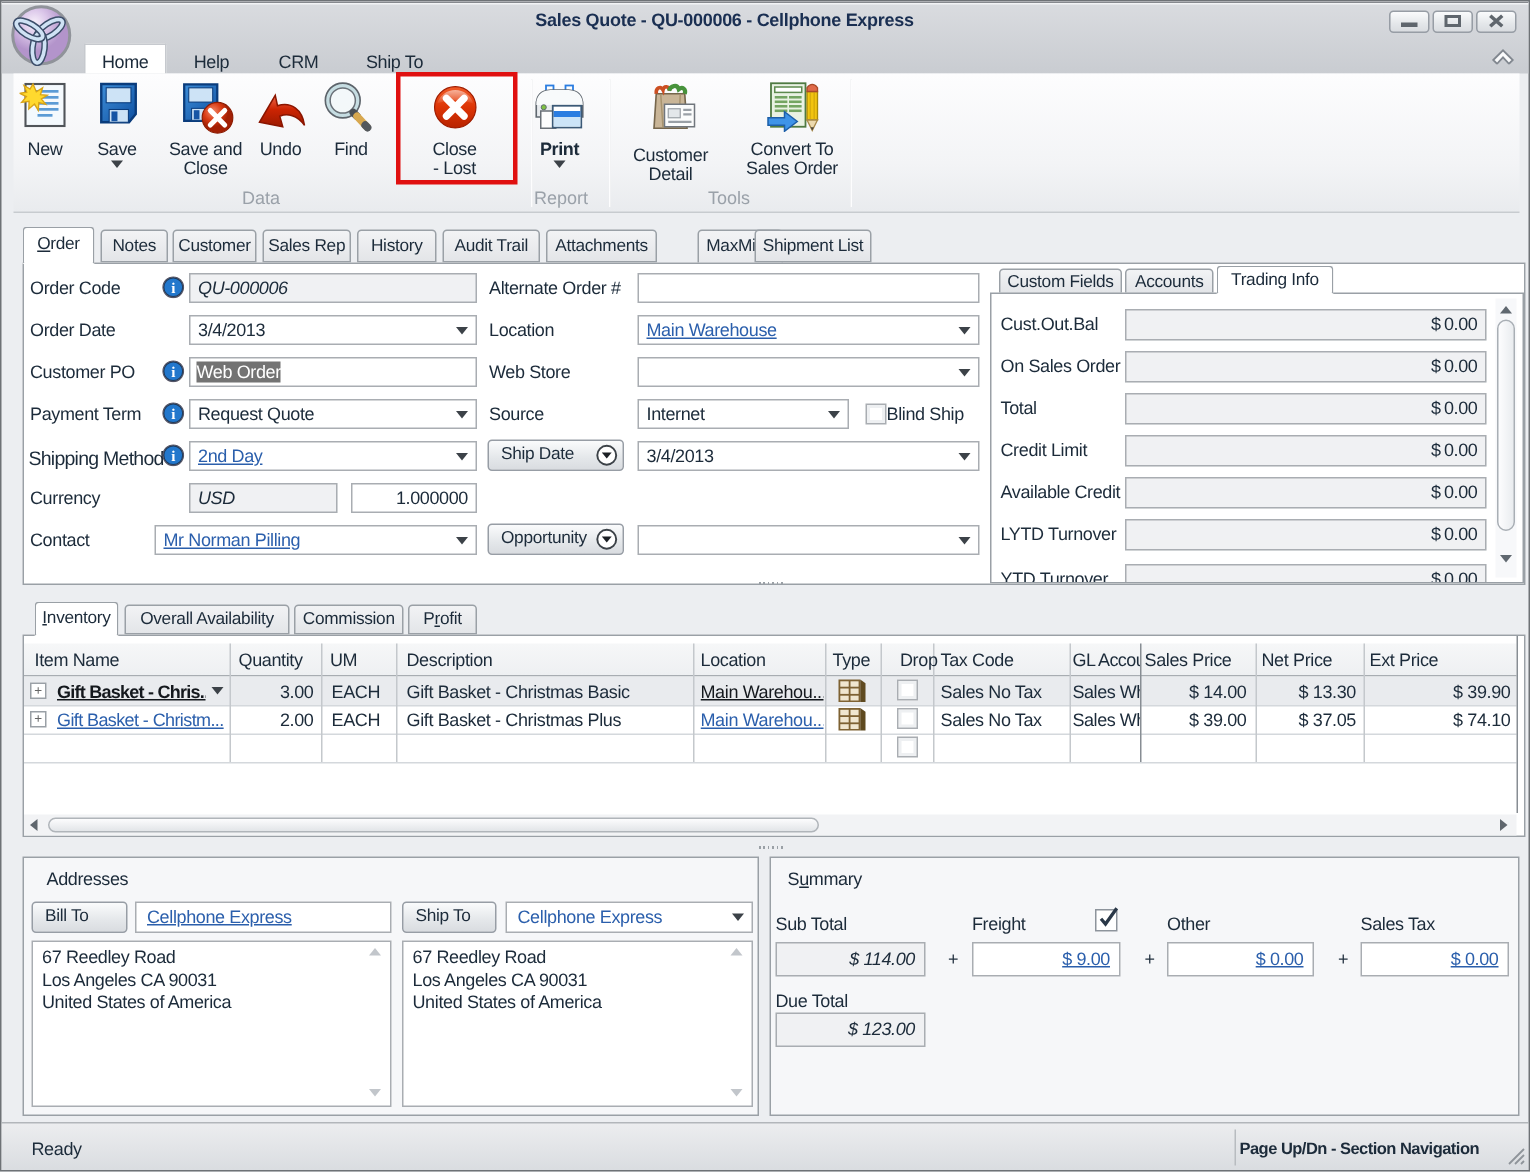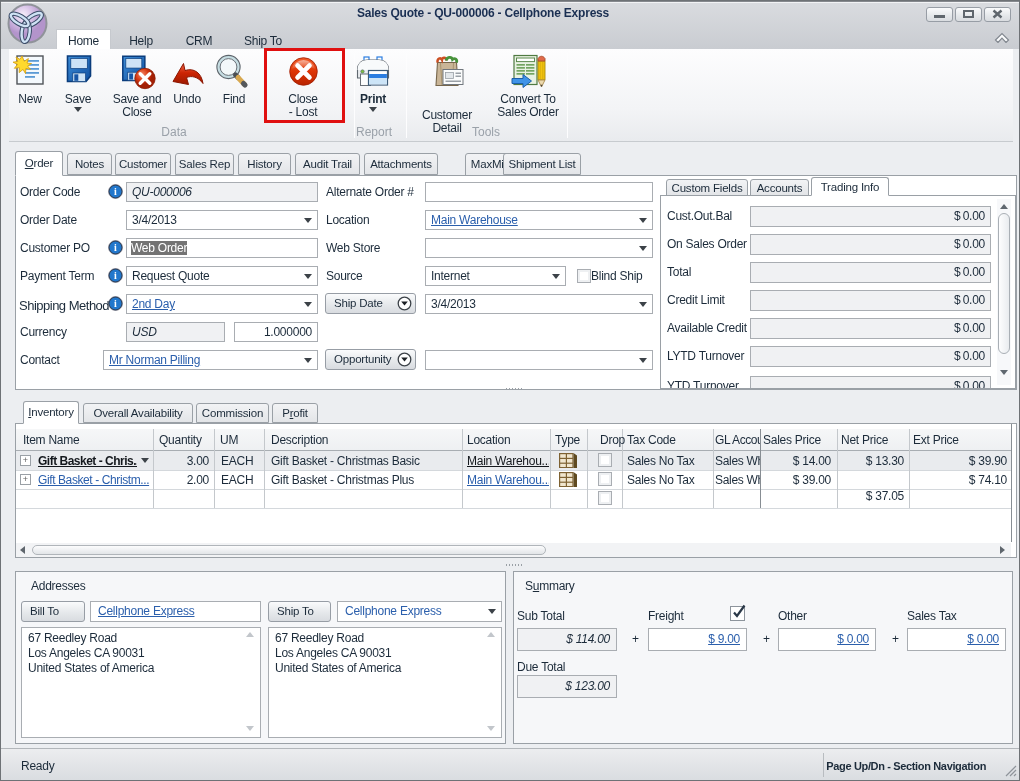--- a/index.html
+++ b/index.html
@@ -207,21 +207,21 @@
 
 <div class="gbtn-label" style="left:9px;top:92px;width:40px;">New</div>
 <div class="gbtn-label" style="left:57px;top:92px;width:40px;">Save</div>
 <div class="arr" style="left:73px;top:106px;"></div>
 <div class="gbtn-label" style="left:101px;top:92px;width:70px;">Save and Close</div>
 <div class="gbtn-label" style="left:166px;top:92px;width:40px;">Undo</div>
 <div class="gbtn-label" style="left:213px;top:92px;width:40px;">Find</div>
 <div class="gbtn-label" style="left:272px;top:92px;width:60px;">Close<br>- Lost</div>
 <div class="gbtn-label" style="left:352px;top:92px;width:40px;font-weight:bold;">Print</div>
 <div class="arr" style="left:368px;top:106px;"></div>
-<div class="gbtn-label" style="left:411px;top:108px;width:70px;">Customer Detail</div>
+<div class="gbtn-label" style="left:411px;top:96px;width:70px;">Customer Detail</div>
 <div class="gbtn-label" style="left:487px;top:92px;width:80px;">Convert To Sales Order</div>
 
 <div class="abs" style="left:263px;top:47px;width:81px;height:75px;border:3px solid #e01010;"></div>
 
 <div class="tab" style="left:66px;top:152px;width:45px;height:22px;line-height:21px;">Notes</div>
 <div class="tab" style="left:114px;top:152px;width:56px;height:22px;line-height:21px;">Customer</div>
 <div class="tab" style="left:174px;top:152px;width:59px;height:22px;line-height:21px;">Sales Rep</div>
 <div class="tab" style="left:237px;top:152px;width:53px;height:22px;line-height:21px;">History</div>
 <div class="tab" style="left:294px;top:152px;width:65px;height:22px;line-height:21px;">Audit Trail</div>
 <div class="tab" style="left:363px;top:152px;width:74px;height:22px;line-height:21px;">Attachments</div>
@@ -387,21 +387,21 @@
 
 <div class="abs" style="left:19px;top:473px;width:11px;height:11px;background:#fff;border:1px solid #9aa0a6;font-size:9px;line-height:9px;text-align:center;color:#666;">+</div>
 <div class="lbl lnk" style="left:37px;top:472px;width:112px;overflow:hidden;letter-spacing:-0.4px;">Gift Basket - Christm...</div>
 <div class="lbl" style="left:152px;top:472px;width:56px;text-align:right;">2.00</div>
 <div class="lbl" style="left:220px;top:472px;">EACH</div>
 <div class="lbl" style="left:270px;top:472px;">Gift Basket - Christmas Plus</div>
 <div class="lbl lnk" style="left:466px;top:472px;width:82px;overflow:hidden;">Main Warehou...</div>
 <div class="lbl" style="left:626px;top:472px;">Sales No Tax</div>
 <div class="lbl" style="left:714px;top:472px;width:45px;overflow:hidden;letter-spacing:-0.3px;">Sales Wh</div>
 <div class="lbl" style="left:760px;top:472px;width:70px;text-align:right;">$ 39.00</div>
-<div class="lbl" style="left:837px;top:488px;width:66px;text-align:right;">$ 37.05</div>
+<div class="lbl" style="left:837px;top:472px;width:66px;text-align:right;">$ 37.05</div>
 <div class="lbl" style="left:909px;top:472px;width:97px;text-align:right;">$ 74.10</div>
 
 <svg class="abs" style="left:557px;top:451px;" width="20" height="17" viewBox="0 0 20 17">
     <rect x="1" y="1" width="14.5" height="15" fill="#7e6233"></rect>
     <rect x="2.2" y="2.2" width="5.6" height="3.6" fill="#f0e6cf"></rect>
     <rect x="9" y="2.2" width="5.4" height="3.6" fill="#f0e6cf"></rect>
     <rect x="2.2" y="7" width="5.6" height="3.6" fill="#f0e6cf"></rect>
     <rect x="9" y="7" width="5.4" height="3.6" fill="#f0e6cf"></rect>
     <rect x="2.2" y="11.8" width="5.6" height="3.2" fill="#f0e6cf"></rect>
     <rect x="9" y="11.8" width="5.4" height="3.2" fill="#f0e6cf"></rect>

